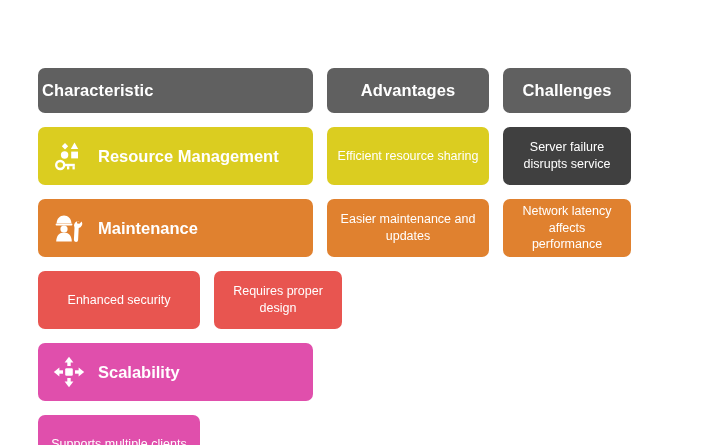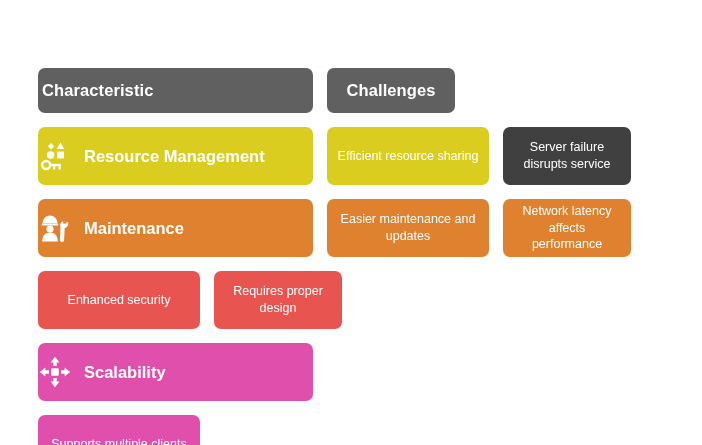--- a/index.html
+++ b/index.html
@@ -57,20 +57,21 @@
     padding-left: 4px;
     text-align: left;
   }
 
   
   .body-row .cell {
     height: 58px;
   }
   .body-row .col-char {
     justify-content: flex-start;
+    padding-left: 14px;
     text-align: left;
     gap: 12px;
   }
   .char-label {
     font-size: 16.5px;
     font-weight: bold;
     line-height: 1.1;
   }
   .body-row .col-adv,
   .body-row .col-chal {
@@ -89,20 +90,23 @@
   .icon svg { display: block; width: 34px; height: 34px; }
 </style>
 </head>
 <body>
 
 <div class="board">
 
   <div class="row header">
     <div class="cell col-char">
       <span>Characteristic</span>
+    </div>
+    <div class="cell col-adv">
+      <span>Advantages</span>
     </div>
     <div class="cell col-chal">
       <span>Challenges</span>
     </div>
   </div>
 
   <div class="row body-row">
     <div class="cell col-char" style="background:#DBCD20">
       <span class="icon">
         <svg viewBox="0 0 34 34" xmlns="http://www.w3.org/2000/svg" fill="#ffffff">

